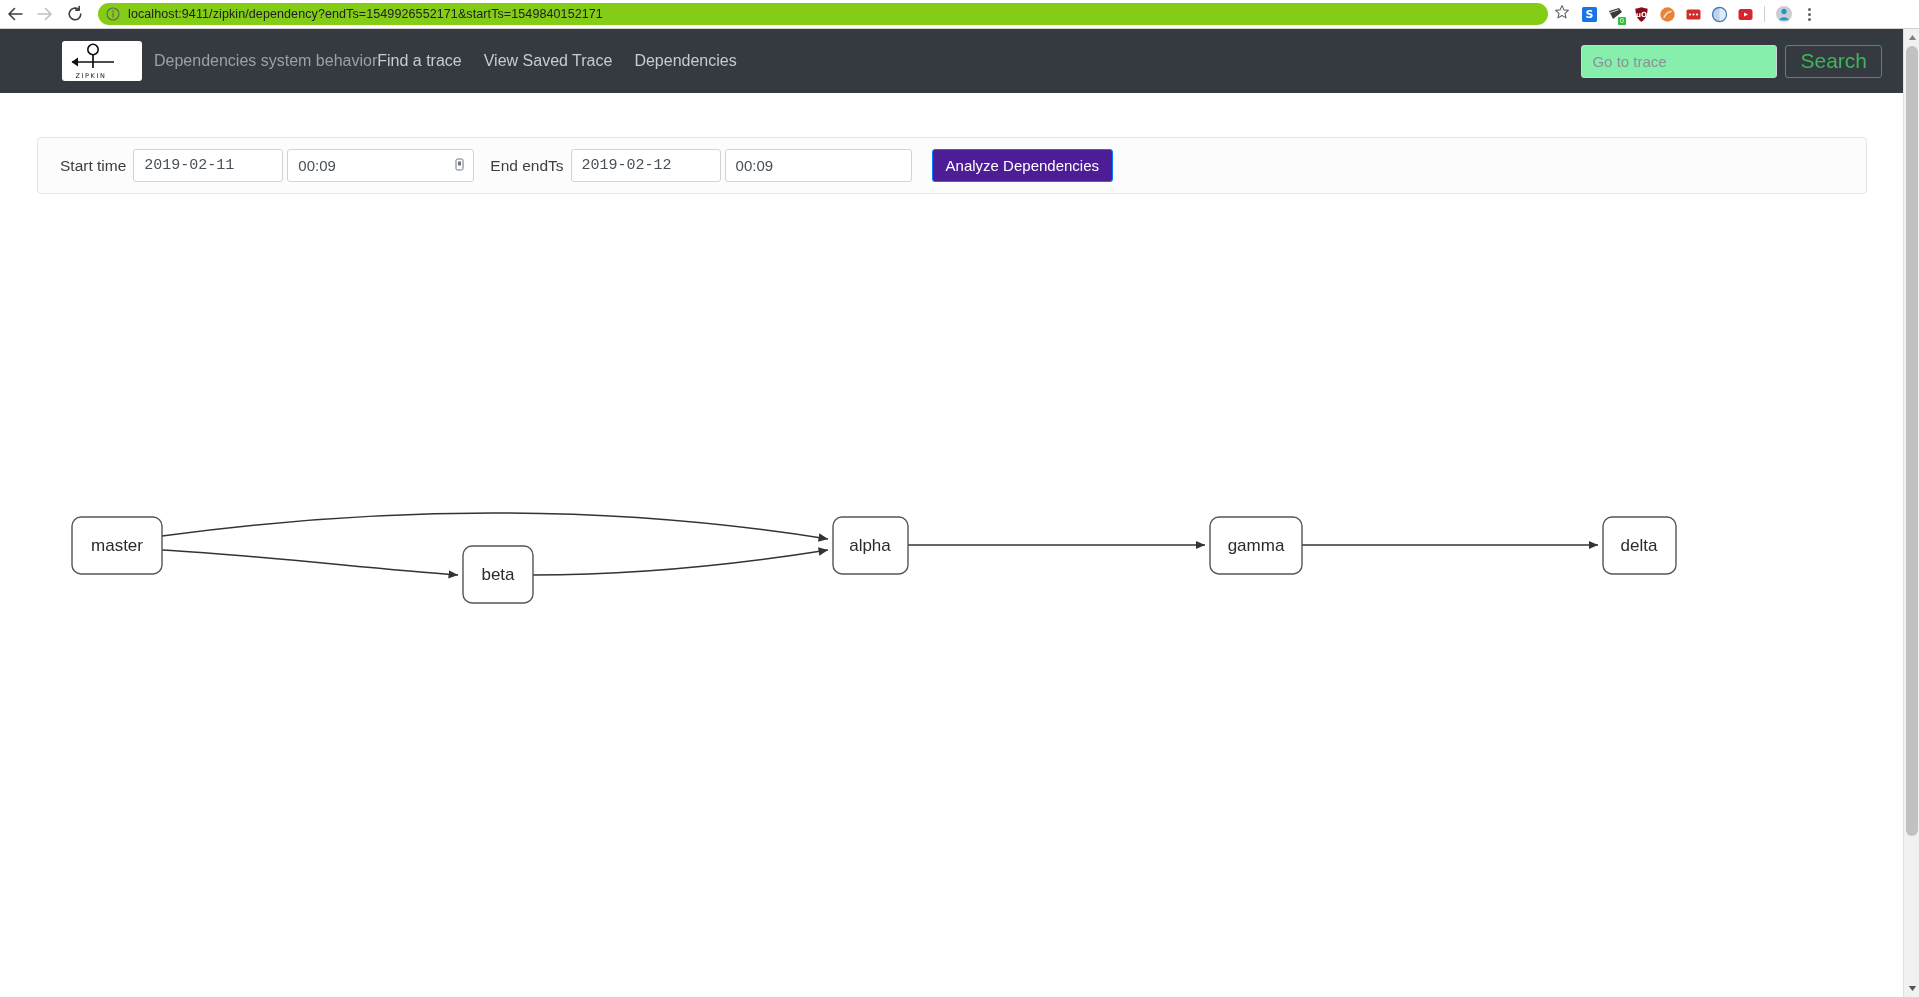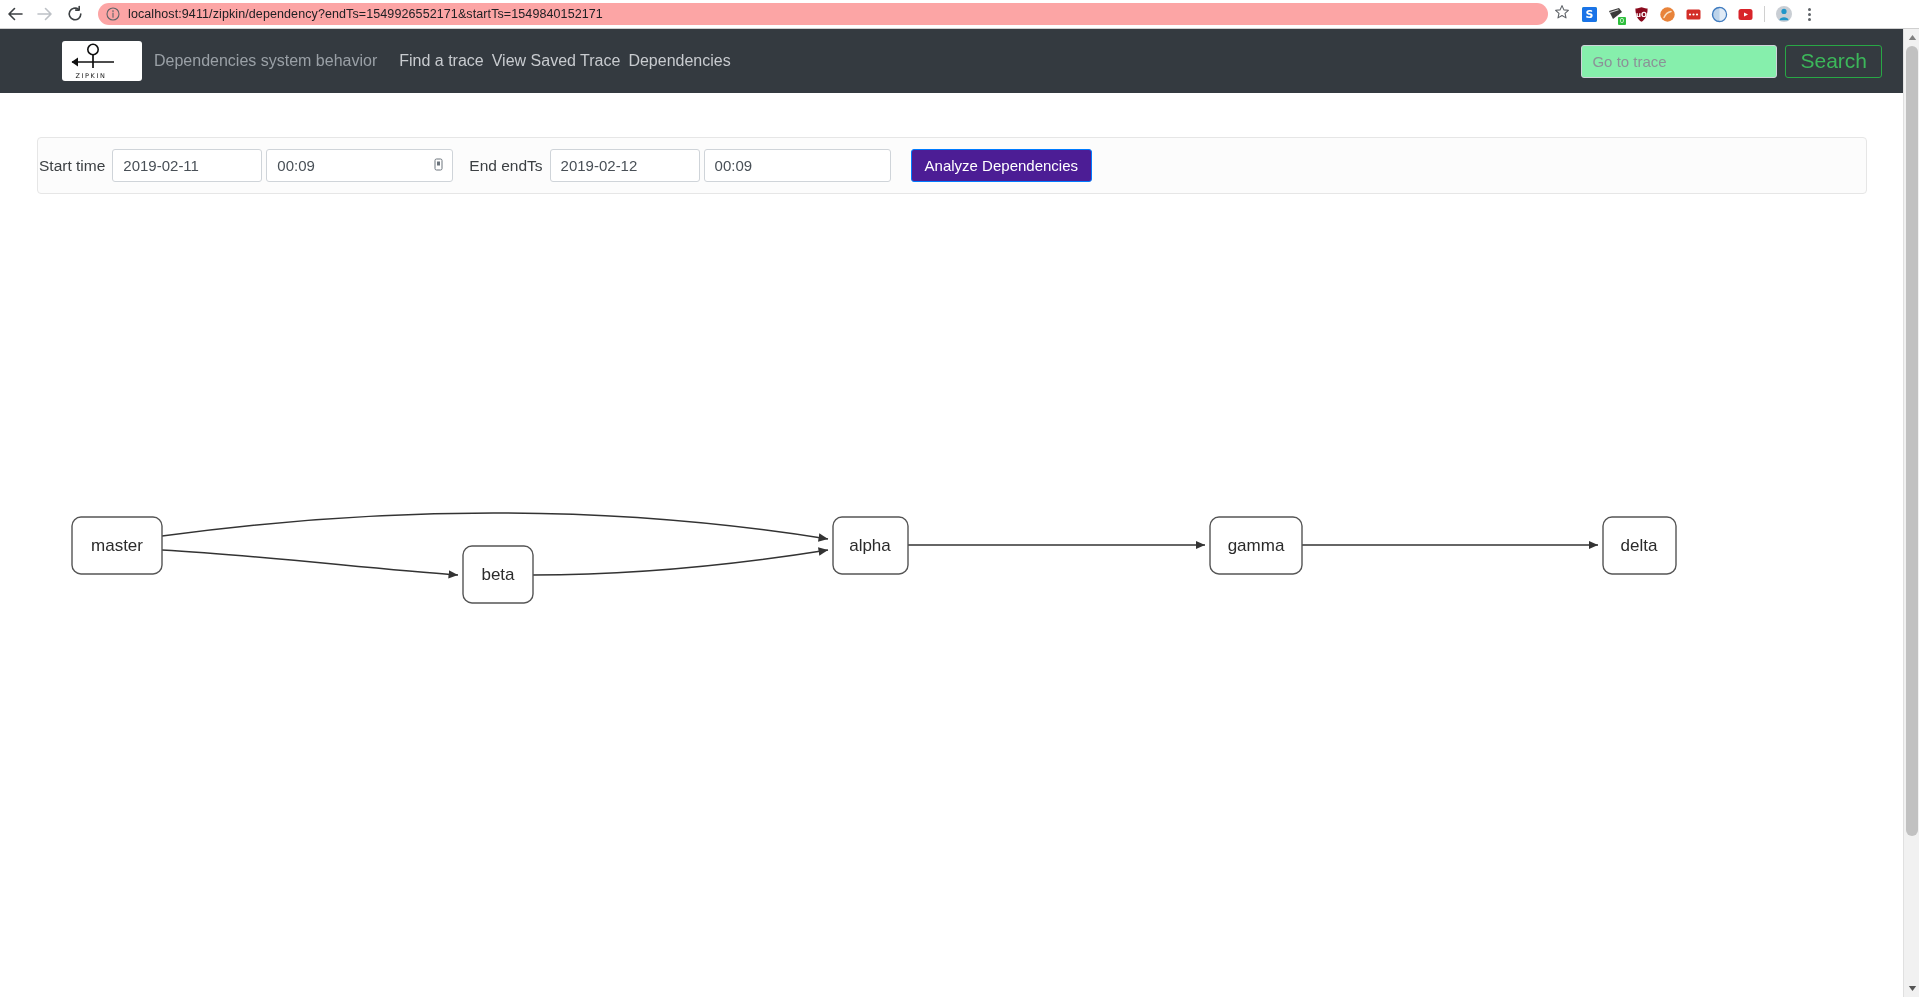--- a/index.html
+++ b/index.html
@@ -22,21 +22,21 @@
   .nav-btn {
     width: 30px; height: 29px;
     display: flex; align-items: center; justify-content: center;
     flex: 0 0 auto;
   }
   .nav-btn svg { display: block; }
   .omnibox {
     margin-left: 8px;
     height: 22px;
     flex: 1 1 auto;
-    background: #fca5a5;
+    background: #84cc16;
     border-radius: 11px;
     display: flex; align-items: center;
     padding: 0 8px;
     max-width: 1450px;
   }
   .info-icon { margin-right: 8px; display: flex; align-items: center; }
   .url-text {
     font-size: 12.5px;
     color: #202124;
     white-space: nowrap;
@@ -106,22 +106,21 @@
   }
   .zk-logo svg { position: absolute; top: 0; left: 0; }
   .tagline {
     margin-left: 12px;
     color: #9aa0a6;
     font-size: 16px;
     white-space: nowrap;
   }
   .zk-nav {
     display: flex; align-items: center;
-    margin-left: 22px;
-    gap: 8px;
+    gap: 22px;
   }
   .zk-nav a {
     color: #c8cbcf;
     font-size: 16px;
     text-decoration: none;
     white-space: nowrap;
   }
   .zk-search {
     margin-left: auto;
     margin-right: 26px;
@@ -154,40 +153,40 @@
 
   
   .filter-wrap {
     position: absolute;
     top: 137px; left: 37px;
     width: 1830px; height: 57px;
     background: #fcfcfc;
     border: 1px solid #e6e6e6;
     border-radius: 4px;
     display: flex; align-items: center;
-    padding-left: 1px;
+    padding-left: 22px;
   }
   .flabel {
     font-size: 15.5px;
     color: #3c4043;
     margin-right: 7px;
     white-space: nowrap;
   }
   .finput {
     height: 33px;
     border: 1px solid #cfd4d9;
     border-radius: 3px;
     background: #fff;
     font-size: 15px;
     color: #495057;
     padding: 0 10px;
     font-family: "Liberation Sans", sans-serif;
     outline: none;
   }
-  .date-in { width: 150px; }
+  .date-in { width: 150px; font-family: Liberation Mono, monospace; }
   .time-in { width: 187px; }
   .time-wrap { position: relative; display: inline-block; margin-left: 4px; }
   .time-wrap .clock {
     position: absolute; right: 8px; top: 50%;
     transform: translateY(-50%);
     pointer-events: none;
   }
   .gap-lg { width: 16px; }
   .analyze-btn {
     margin-left: 20px;

